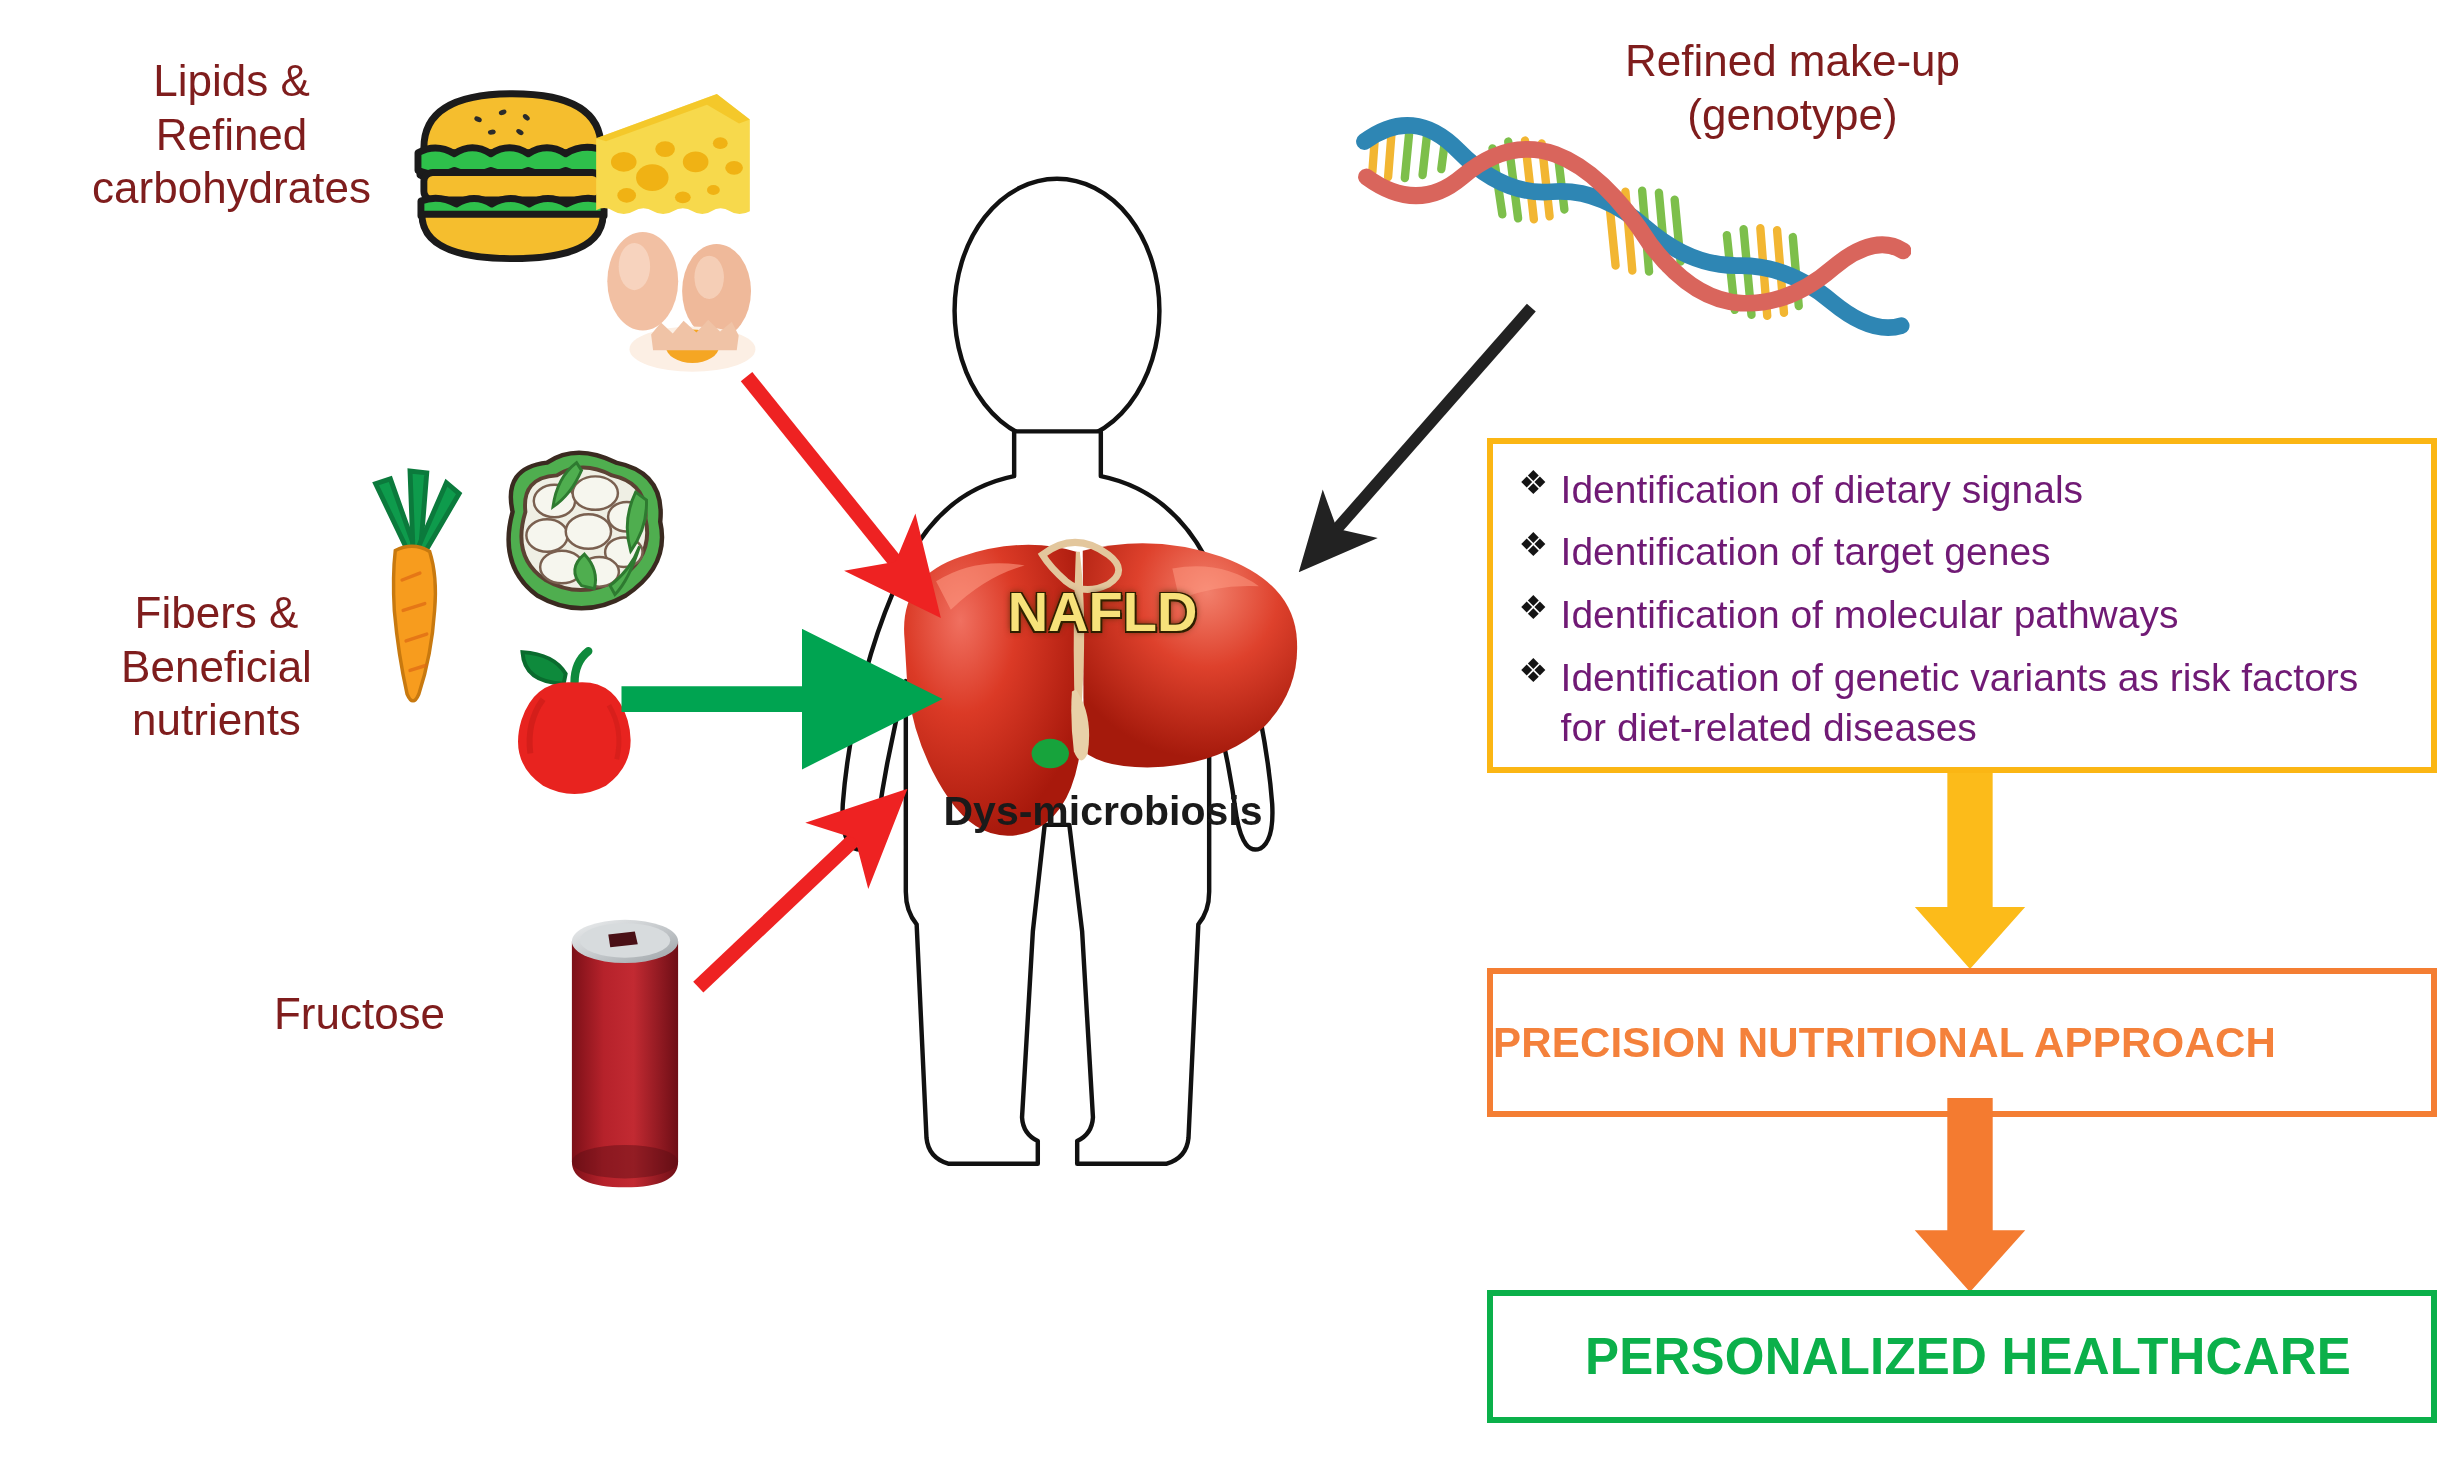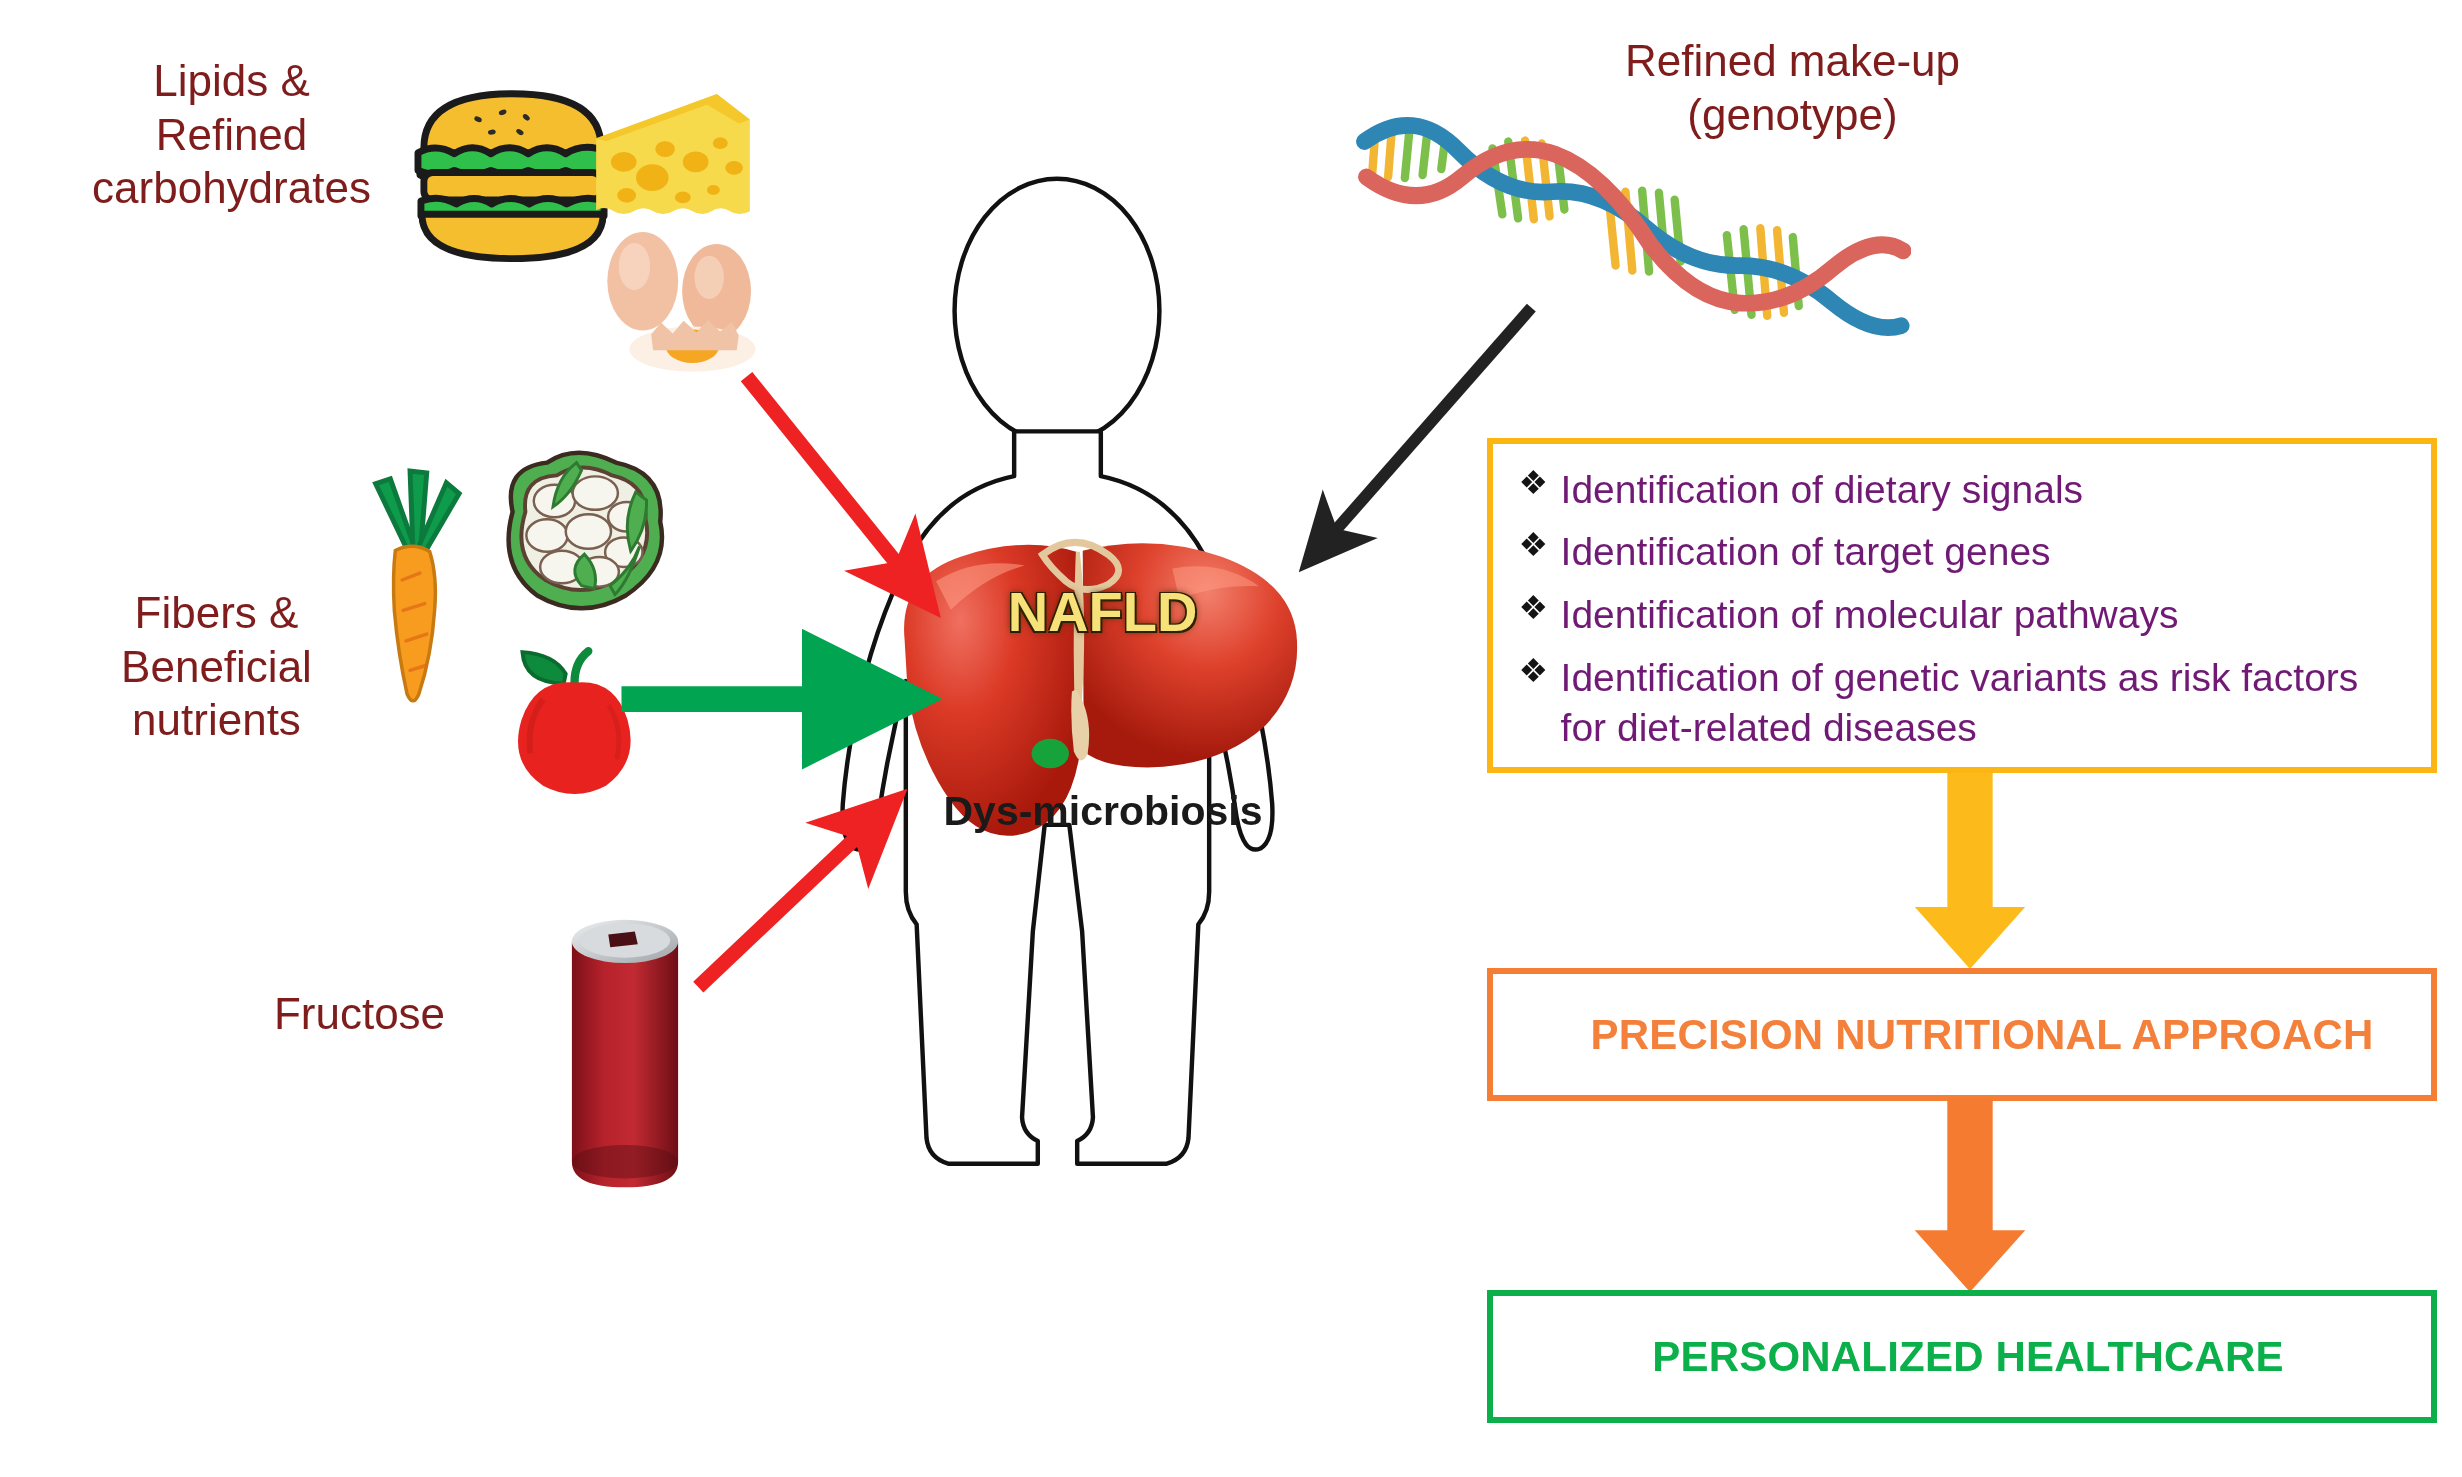--- a/index.html
+++ b/index.html
@@ -17,27 +17,27 @@
 
   
   .box{box-sizing:border-box;background:#fff;}
   #yellow-box{left:1487px;top:438px;width:950px;height:335px;
       border:6.9px solid #FBB614;}
   .bullet-list{margin:0;padding:20.7px 19.7px 0 25.6px;list-style:none;}
   .bullet-row{display:flex;align-items:flex-start;margin-bottom:12.8px;}
   .bullet-glyph{flex:0 0 auto;width:42px;font-size:33px;line-height:1.12;color:#141414;}
   .bullet-text{flex:1 1 auto;font-size:39px;line-height:1.28;color:#701a75;}
 
-  #orange-box{left:1487px;top:968px;width:950px;height:133px;
-      border:6.9px solid #F47E33;display:flex;align-items:center;justify-content:center;padding-left:40px;}
+  #orange-box{left:1487px;top:968px;width:950px;height:149px;
+      border:6.9px solid #F47E33;display:flex;align-items:center;justify-content:flex-start;}
   #orange-text{font-size:42px;font-weight:bold;color:#F4813B;letter-spacing:0.2px;}
 
   #green-box{left:1487px;top:1290px;width:950px;height:133px;
       border:6.9px solid #0BB04A;display:flex;align-items:center;justify-content:center;}
-  #green-text{font-size:42px;font-weight:bold;color:#0BB04A;letter-spacing:0.2px;margin-left:12px;}
+  #green-text{font-size:51px;font-weight:bold;color:#0BB04A;letter-spacing:0.2px;margin-left:12px;}
 
   
   .vshaft{position:absolute;}
   #yellow-connector{left:1896px;top:773px;width:148px;height:197px;}
   #orange-connector{left:1896px;top:1098px;width:148px;height:195px;}
 
   
   #figure-svg{left:749px;top:163px;}
   #liver-svg{left:877px;top:522px;}
   #dna-svg{left:1330px;top:103px;}

